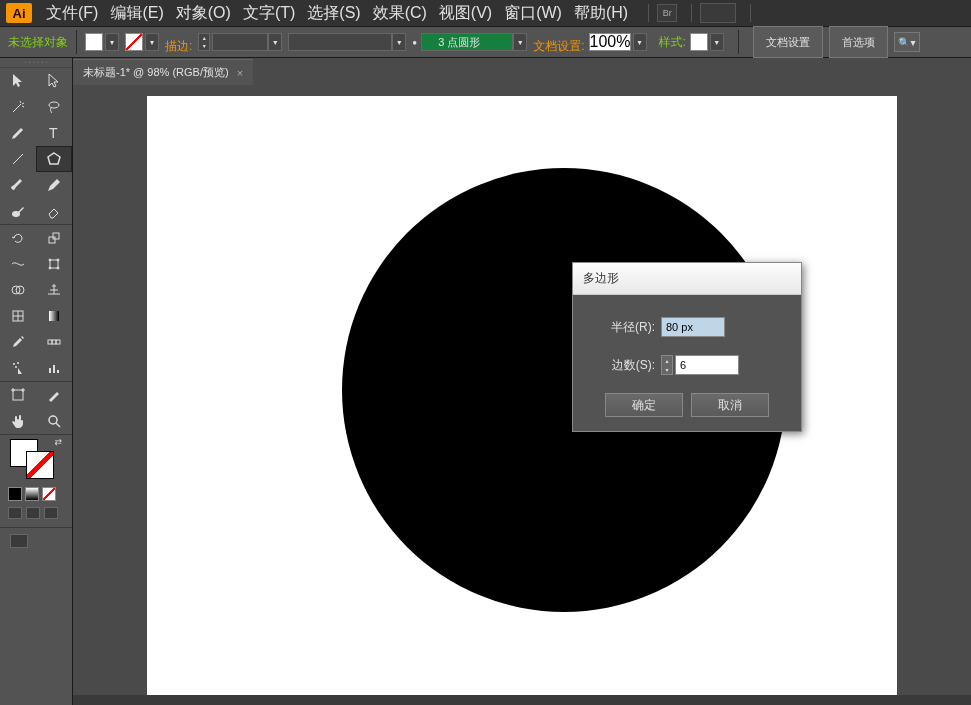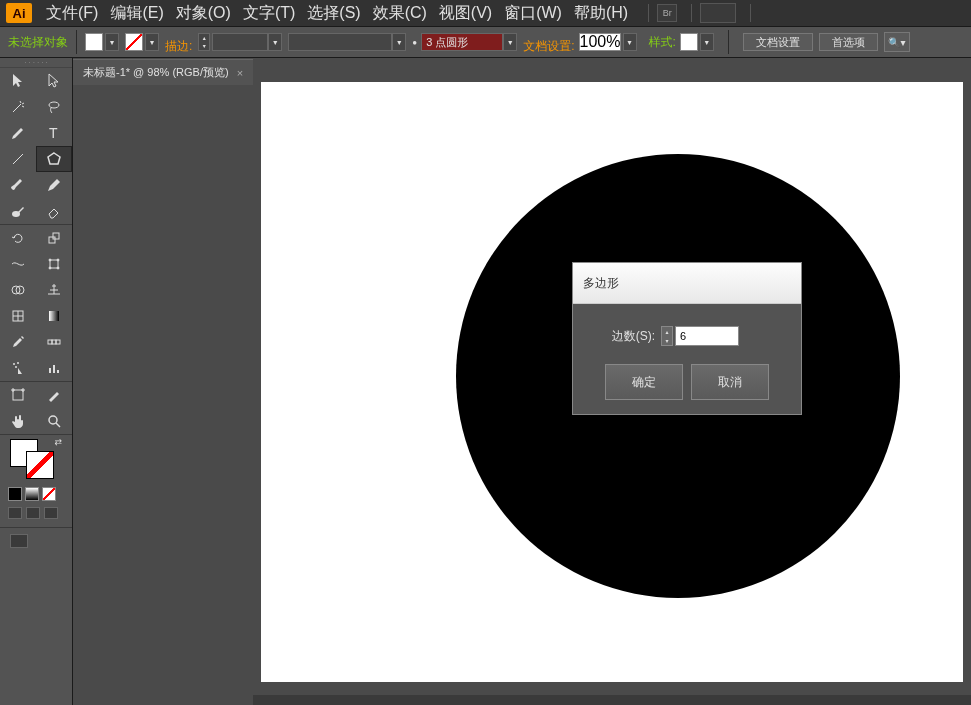--- a/index.html
+++ b/index.html
@@ -15,23 +15,23 @@
     
     
     .controlbar { height: 31px; background: #535353; display: flex; align-items: center; padding: 0 8px; border-bottom: 1px solid #1a1a1a; }
     .control-label { font-size: 12px; color: #84cc16; }
     .orange-label { color: #f79500; font-size: 12px; margin-top: 8px; }
     .control-sep { width: 1px; height: 24px; background: #2a2a2a; margin: 0 8px; }
     .swatch { width: 18px; height: 18px; background: #fff; border: 1px solid #888; margin-right: 2px; }
     .swatch.no-fill { background: linear-gradient(to bottom right, #fff 0%, #fff 45%, #ff0000 45%, #ff0000 55%, #fff 55%, #fff 100%); }
     .dropdown-arrow { width: 14px; height: 18px; background: #454545; border: 1px solid #666; display: flex; align-items: center; justify-content: center; font-size: 8px; margin-right: 6px; }
     .opacity-input { width: 42px; height: 18px; background: #fff; color: #000; border: 1px solid #888; font-size: 16px; text-align: center; }
-    .style-select { width: 82px; height: 18px; background: #7f1d1d; border: 1px solid #666; font-size: 11px; padding-left: 4px; display: flex; align-items: center; }
+    .style-select { width: 92px; height: 18px; background: #15803d; border: 1px solid #666; font-size: 11px; padding-left: 16px; display: flex; align-items: center; }
     .dash-select { width: 56px; height: 18px; background: #454545; border: 1px solid #666; margin-right: 0; }
-    .doc-btn { height: 18px; padding: 0 12px; background: #5a5a5a; border: 1px solid #777; font-size: 11px; color: #e0e0e0; margin-left: 6px; display: flex; align-items: center; }
+    .doc-btn { height: 32px; padding: 0 12px; background: #5a5a5a; border: 1px solid #777; font-size: 11px; color: #e0e0e0; margin-left: 6px; display: flex; align-items: center; }
     .search-icon-btn { width: 26px; height: 20px; background: #5a5a5a; border: 1px solid #777; display:flex; align-items:center; justify-content:center; margin-left: 6px; font-size: 10px; }
     
     
     .main { display: flex; height: calc(705px - 58px); }
     
     
     .toolbox { width: 73px; background: #535353; border-right: 1px solid #1a1a1a; display: flex; flex-direction: column; }
     .toolbox-grip { height: 10px; display: flex; align-items: center; justify-content: center; font-size: 7px; color: #888; border-bottom: 1px solid #444; }
     .tool-grid { display: grid; grid-template-columns: 1fr 1fr; }
     .tool { height: 26px; border: 1px solid transparent; display: flex; align-items: center; justify-content: center; color: #ddd; cursor: pointer; }
@@ -41,41 +41,41 @@
     .color-picker { padding: 6px 10px; position: relative; height: 50px; }
     .fill-swatch { position: absolute; top: 4px; left: 10px; width: 28px; height: 28px; background: #fff; border: 1px solid #000; }
     .stroke-swatch { position: absolute; top: 16px; left: 26px; width: 28px; height: 28px; background: linear-gradient(to bottom right, #fff 0%, #fff 43%, #ff0000 43%, #ff0000 57%, #fff 57%, #fff 100%); border: 1px solid #000; }
     .swap-arrow { position: absolute; top: 2px; right: 10px; font-size: 9px; color: #ddd; }
     .mini-swatches { display: flex; padding: 2px 8px; gap: 3px; }
     .mini-sw { width: 14px; height: 14px; border: 1px solid #888; }
     .screen-modes { display: flex; padding: 4px 8px; gap: 4px; }
     .screen-mode { width: 14px; height: 12px; background: #3a3a3a; border: 1px solid #666; }
     
     
-    .canvas-area { flex: 1; background: #4a4a4a; display: flex; flex-direction: row; }
+    .canvas-area { flex: 1; background: #4a4a4a; display: flex; flex-direction: column; }
     .tab-bar { height: 28px; display: flex; align-items: center; }
     .doc-tab { height: 26px; background: #535353; padding: 0 10px; font-size: 11px; color: #e0e0e0; display: flex; align-items: center; border-top: 1px solid #666; }
     .tab-close { margin-left: 8px; font-size: 11px; color: #aaa; cursor: pointer; }
     .canvas-viewport { flex: 1; background: #4a4a4a; display: flex; align-items: center; justify-content: center; padding: 8px; overflow: hidden; position: relative; }
     .artboard { width: 750px; height: 600px; background: #fff; position: relative; }
     .black-circle { position: absolute; width: 444px; height: 444px; background: #000; border-radius: 50%; top: 72px; left: 195px; }
     .canvas-scrollbar-bottom { position:absolute; bottom:0; left:0; right:0; height:10px; background:#3a3a3a; }
     
     
     .dialog { position: absolute; top: 262px; left: 572px; width: 230px; background: #f0f0f0; border: 1px solid #888; box-shadow: 2px 2px 8px rgba(0,0,0,0.5); }
-    .dialog-title { height: 41px; background: linear-gradient(#fdfdfd, #e8e8e8); color: #333; font-size: 12px; padding-left: 10px; display: flex; align-items: center; border-bottom: 1px solid #ccc; }
+    .dialog-title { height: 32px; background: linear-gradient(#fdfdfd, #e8e8e8); color: #333; font-size: 12px; padding-left: 10px; display: flex; align-items: center; border-bottom: 1px solid #ccc; }
     .dialog-body { background: #535353; padding: 22px 16px 14px 16px; }
     .dialog-row { display: flex; align-items: center; margin-bottom: 18px; }
     .dialog-label { font-size: 12px; color: #e0e0e0; width: 66px; text-align: right; margin-right: 6px; }
     .dialog-input { width: 64px; height: 20px; background: #fff; color: #000; border: 1px solid #888; font-size: 11px; padding-left: 4px; }
     .dialog-input.highlighted { background: #bfd6e8; }
     .stepper { width: 12px; height: 20px; background: #666; display: flex; flex-direction: column; border: 1px solid #888; margin-right: 2px; }
     .stepper-btn { flex: 1; display: flex; align-items: center; justify-content: center; font-size: 6px; color: #ddd; cursor: pointer; }
     .dialog-buttons { display: flex; gap: 8px; justify-content: center; margin-top: 6px; }
-    .dialog-btn { width: 78px; height: 36px; background: linear-gradient(#6a6a6a, #5a5a5a); border: 1px solid #888; color: #e0e0e0; font-size: 12px; cursor: pointer; display: flex; align-items: center; justify-content: center; }
+    .dialog-btn { width: 78px; height: 24px; background: linear-gradient(#6a6a6a, #5a5a5a); border: 1px solid #888; color: #e0e0e0; font-size: 12px; cursor: pointer; display: flex; align-items: center; justify-content: center; }
   </style>
 </head>
 <body>
 
 <div class="titlebar">
   <div class="app-logo">Ai</div>
   <div class="menu-item">文件(F)</div>
   <div class="menu-item">编辑(E)</div>
   <div class="menu-item">对象(O)</div>
   <div class="menu-item">文字(T)</div>
@@ -331,20 +331,24 @@
       </div>
       <div class="canvas-scrollbar-bottom"></div>
     </div>
   </div>
 </div>
 
 <div class="dialog">
   <div class="dialog-title">多边形</div>
   <div class="dialog-body">
     <div class="dialog-row">
+      <span class="dialog-label">半径(R):</span>
+      <input class="dialog-input highlighted" value="80 px" style="">
+    </div>
+    <div class="dialog-row">
       <span class="dialog-label">边数(S):</span>
       <div class="stepper">
         <div class="stepper-btn">▴</div>
         <div class="stepper-btn">▾</div>
       </div>
       <input class="dialog-input" value="6" style="">
     </div>
     <div class="dialog-buttons">
       <div class="dialog-btn">确定</div>
       <div class="dialog-btn">取消</div>

